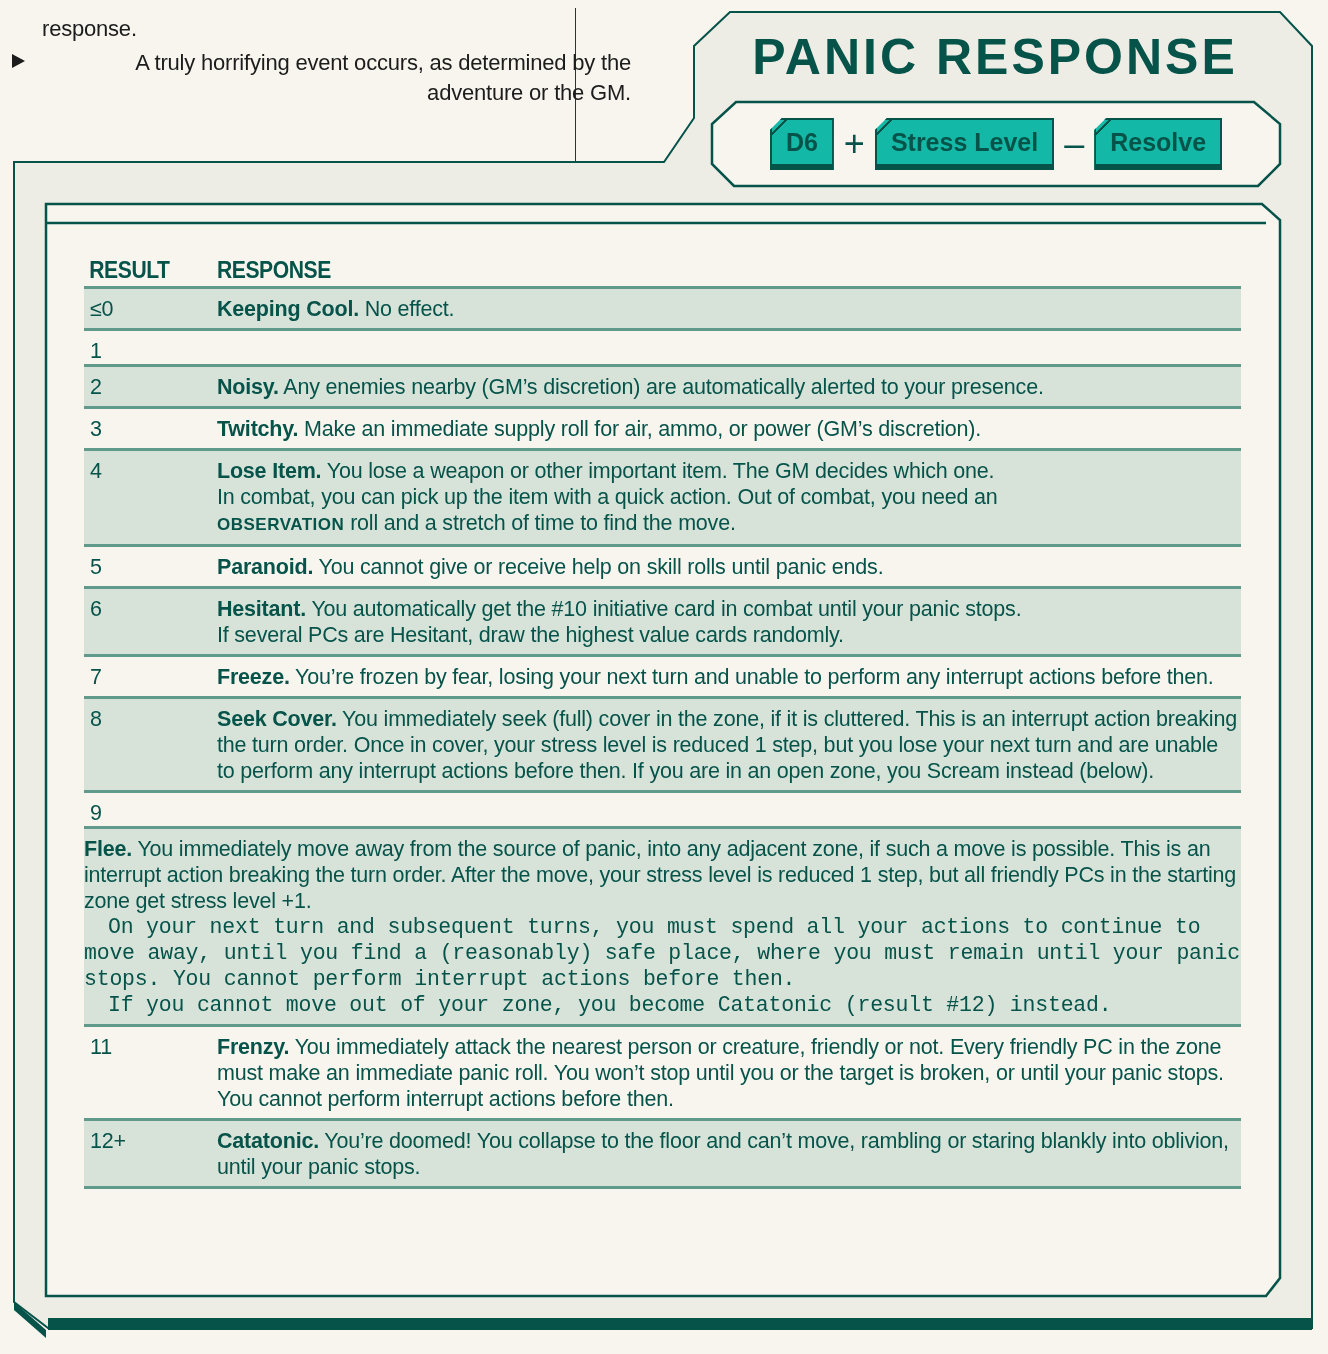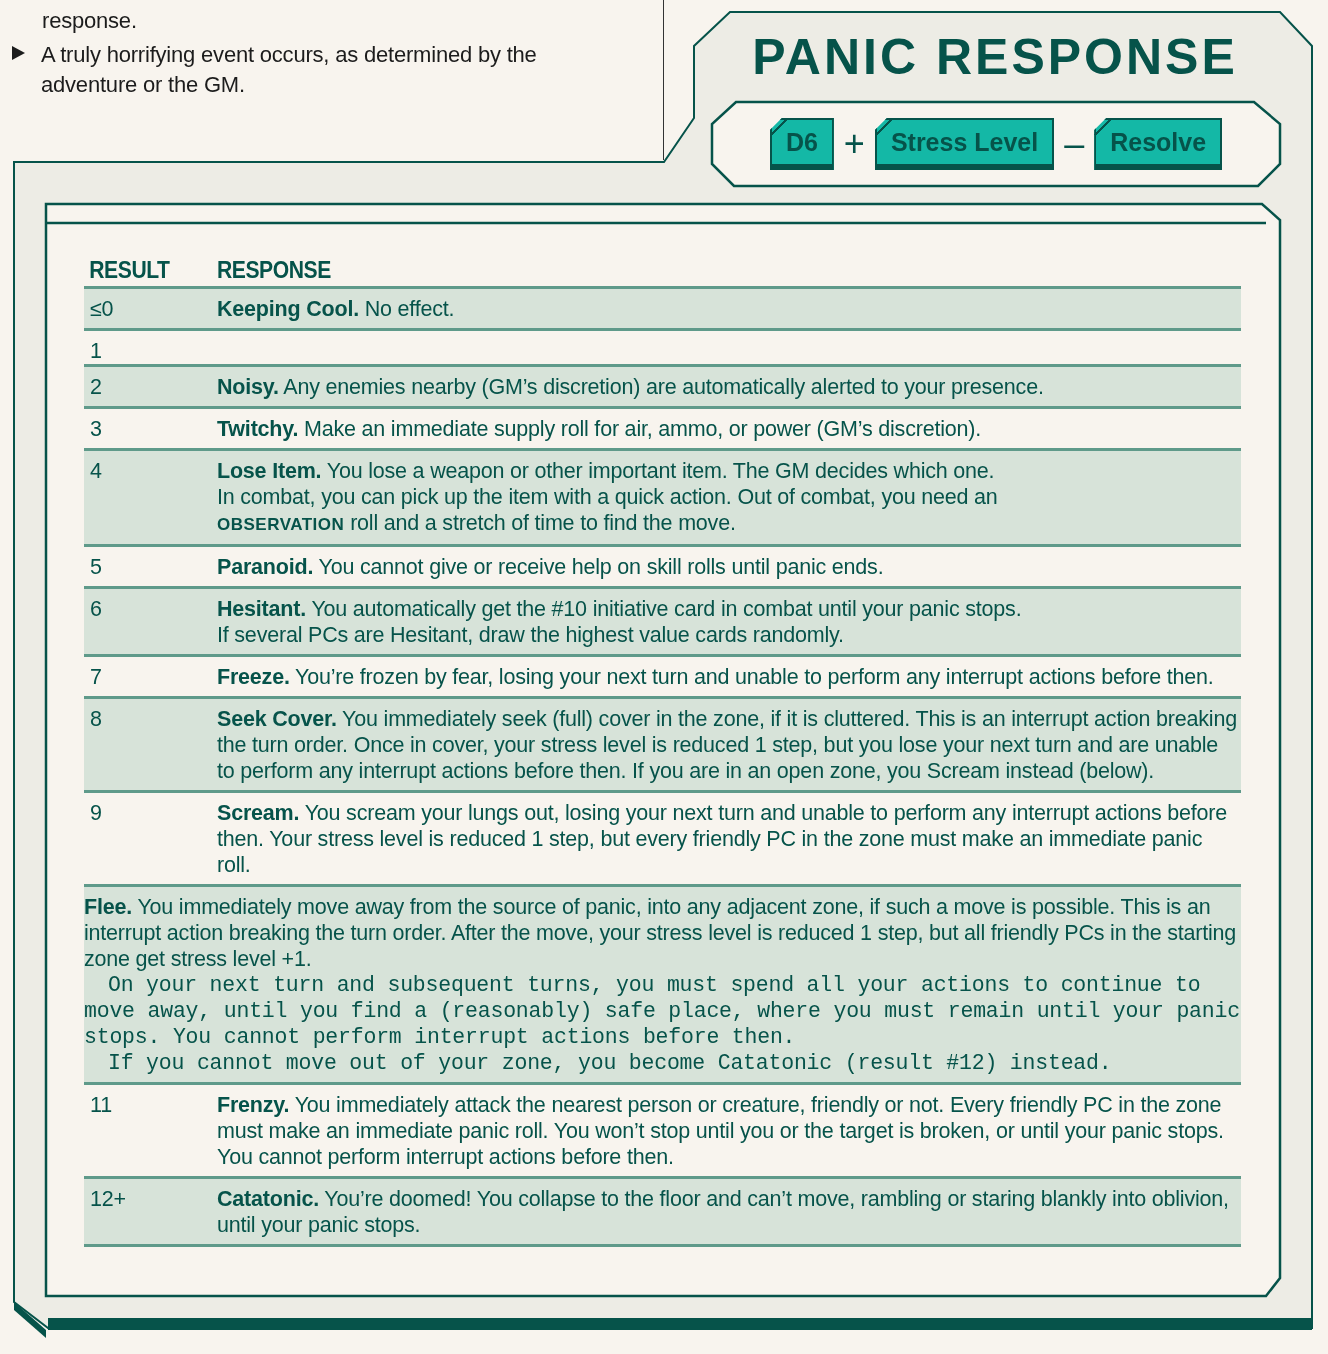--- a/index.html
+++ b/index.html
@@ -1,22 +1,22 @@
 <!DOCTYPE html>
 <html><head>
 <meta charset="utf-8">
 <style>
   * { box-sizing: border-box; margin: 0; padding: 0; }
   html, body { width: 1328px; height: 1354px; background: #f8f4ee; overflow: hidden; }
   body { position: relative; font-family: "Liberation Sans", sans-serif; color: #06534a; }
 
   
-  .intro { position: absolute; left: 0; top: 0; width: 664px; height: 160px; border-right: 1px solid #333; }
+  .intro { position: absolute; left: 0; top: 8px; width: 576px; height: 160px; border-right: 1px solid #333; }
   .intro .line0 { position: absolute; left: 42px; top: 8px; font-size: 22px; color: #1c1c1c; letter-spacing: -0.2px; }
-  .intro .bullet { position: absolute; left: 12px; top: 40px; width: 640px; display: flex; }
+  .intro .bullet { position: absolute; left: 12px; top: 40px; width: 640px; display: flex; text-align: right; }
   .intro .bullet .tri { width: 0; height: 0; border-left: 13px solid #1c1c1c; border-top: 7px solid transparent; border-bottom: 7px solid transparent; margin-top: 6px; margin-right: 16px; }
   .intro .bullet .txt { font-size: 22px; color: #1c1c1c; line-height: 30px; width: 590px; letter-spacing: -0.2px; }
 
   svg.frame { position: absolute; left: 0; top: 0; }
 
   .title { position: absolute; left: 700px; top: 28px; width: 590px; text-align: center; font-size: 50px; font-weight: 700; letter-spacing: 3px; color: #06534a; }
 
   .formula { position: absolute; left: 712px; top: 118px; width: 568px; height: 52px; display: flex; align-items: center; justify-content: center; gap: 8px; }
   .chip { position: relative; height: 52px; padding: 0 14px; background: #14b8a6; border: 2px solid #06534a; border-bottom: 6px solid #06534a; font-size: 25px; font-weight: 700; display: flex; align-items: center; clip-path: polygon(12px 0, 100% 0, 100% 100%, 0 100%, 0 12px); }
   .chip::before { content: ""; position: absolute; left: -2px; top: -2px; width: 17px; height: 17px; background: linear-gradient(135deg, transparent 48%, #06534a 48%, #06534a 58%, transparent 58%); }
@@ -105,21 +105,20 @@
   <div class="row">
     <div class="res">7</div>
     <div class="resp"><b>Freeze.</b><span> You’re frozen by fear, losing your next turn and unable to perform any interrupt actions before then.</span></div>
   </div>
   <div class="row shaded">
     <div class="res">8</div>
     <div class="resp"><b>Seek Cover.</b><span> You immediately seek (full) cover in the zone, if it is cluttered. This is an interrupt action breaking the turn order. Once in cover, your stress level is reduced 1 step, but you lose your next turn and are unable to perform any interrupt actions before then. If you are in an open zone, you Scream instead (below).</span></div>
   </div>
   <div class="row">
     <div class="res">9</div>
-    <div class="resp"><b>Scream.</b><span> You scream your lungs out, losing your next turn and unable to perform any interrupt actions before then. Your stress level is reduced 1 step, but every friendly PC in the zone must make an immediate panic roll.</span></div>
   </div>
   <div class="row shaded">
     <div class="resp"><b>Flee.</b><span> You immediately move away from the source of panic, into any adjacent zone, if such a move is possible. This is an interrupt action breaking the turn order. After the move, your stress level is reduced 1 step, but all friendly PCs in the starting zone get stress level +1.</span><span class="indent">On your next turn and subsequent turns, you must spend all your actions to continue to move away, until you find a (reasonably) safe place, where you must remain until your panic stops. You cannot perform interrupt actions before then.</span><span class="indent">If you cannot move out of your zone, you become Catatonic (result #12) instead.</span></div>
   </div>
   <div class="row">
     <div class="res">11</div>
     <div class="resp"><b>Frenzy.</b><span> You immediately attack the nearest person or creature, friendly or not. Every friendly PC in the zone must make an immediate panic roll. You won’t stop until you or the target is broken, or until your panic stops. You cannot perform interrupt actions before then.</span></div>
   </div>
   <div class="row shaded">
     <div class="res">12+</div>

